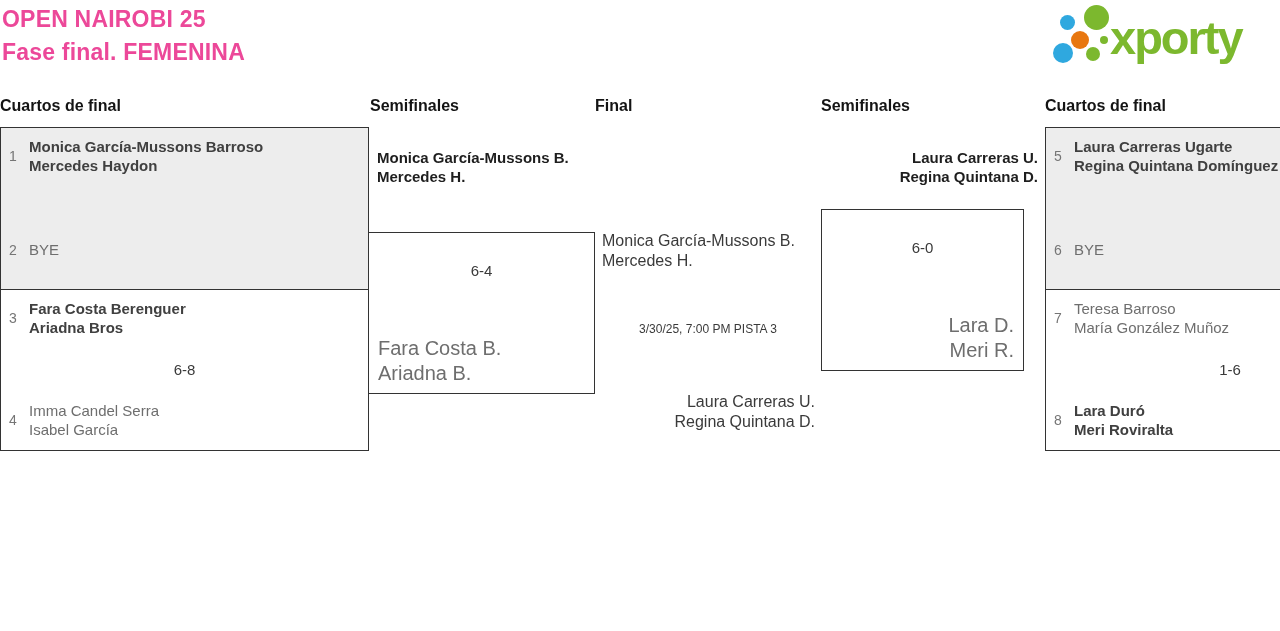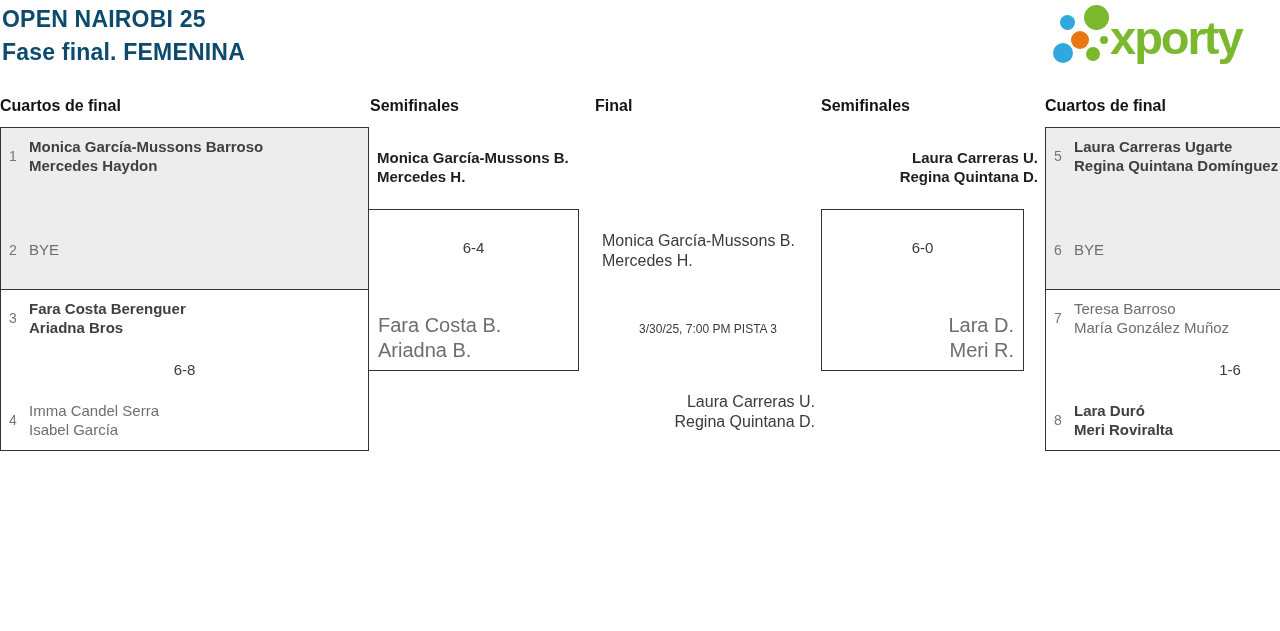--- a/index.html
+++ b/index.html
@@ -5,21 +5,21 @@
   * { margin:0; padding:0; box-sizing:border-box; }
   html,body { background:#fff; }
   #canvas {
     position:relative; width:1280px; height:631px;
     overflow:hidden; background:#fff;
     font-family:"Liberation Sans", sans-serif;
     color:#1e1e1e;
   }
   
   .title-block { position:absolute; left:2px; top:3px; }
-  .title-line { font-size:23px; font-weight:700; line-height:33px; color:#0c4a6e; letter-spacing:0.2px; }
+  .title-line { font-size:23px; font-weight:700; line-height:33px; color:#ec4899; letter-spacing:0.2px; }
   .logo { position:absolute; left:0; top:0; width:1068px; height:70px; }
   .logo-dot { position:absolute; border-radius:50%; }
   .dot-blue-sm   { left:1060px; top:15px; width:15px; height:15px; background:#2FA8DF; }
   .dot-green-lg  { left:1084px; top:5px;  width:25px; height:25px; background:#7CB82E; }
   .dot-orange    { left:1071px; top:31px; width:18px; height:18px; background:#E8770F; }
   .dot-green-xs  { left:1100px; top:36px; width:8px;  height:8px;  background:#7CB82E; }
   .dot-blue-lg   { left:1053px; top:43px; width:20px; height:20px; background:#2FA8DF; }
   .dot-green-sm  { left:1086px; top:47px; width:14px; height:14px; background:#7CB82E; }
   .logo-text {
     position:absolute; left:1110px; top:10px;
@@ -51,21 +51,21 @@
   .seed { width:20px; flex:0 0 20px; font-size:14px; color:#757575; }
   .team-names { font-size:15px; line-height:19px; white-space:pre-line; }
   .winner { font-weight:bold; color:#404040; }
   .loser  { font-weight:normal; color:#6E6E6E; }
   .score-row { text-align:center; font-size:15px; color:#3A3A3A; line-height:19px; }
   
   .sf-box {
     position:absolute; border:1px solid #333; background:#fff;
     top:209px; height:162px;
   }
-  .sf-left-box  { left:368px; width:211px; }
+  .sf-left-box  { left:368px; width:227px;margin-top:23px; }
   .sf-right-box { left:821px; width:203px; }
   .sf-score { position:absolute; left:0; right:0; top:29px; text-align:center;
               font-size:15px; color:#3A3A3A; }
   .sf-team2 { position:absolute; top:103px; font-size:20px; line-height:25px; white-space:pre-line; }
   .sf-left-box .sf-team2  { left:9px; text-align:left; }
   .sf-right-box .sf-team2 { right:9px; text-align:right; }
   .sf-winner-label {
     position:absolute; top:148px; font-size:15px; line-height:19px;
     white-space:pre-line; font-weight:bold; color:#1E1E1E;
   }

